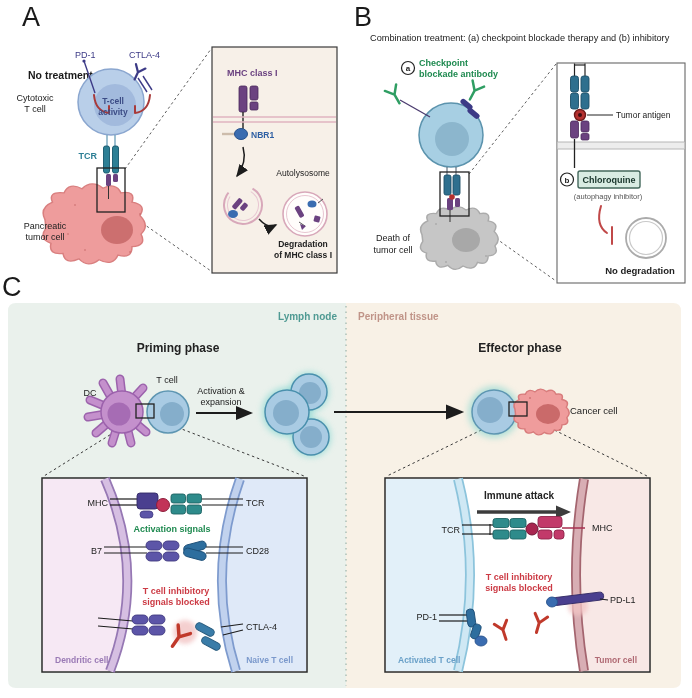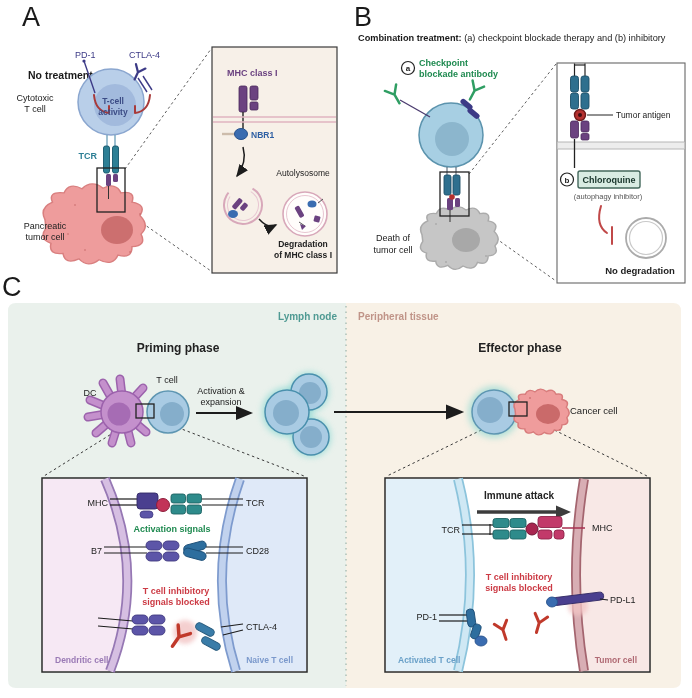--- a/index.html
+++ b/index.html
@@ -1,21 +1,21 @@
 <!DOCTYPE html>
 <html><head>
 <meta charset="utf-8">
 <style>
   html,body{margin:0;padding:0;background:#fff;}
   .stage{position:relative;width:692px;height:698px;background:#ffffff;overflow:hidden;
          font-family:"Liberation Sans",sans-serif;}
   .letter{position:absolute;font-size:27px;color:#1a1a1a;font-weight:400;}
   .a-title{position:absolute;left:28px;top:33px;font-size:10.5px;font-weight:700;color:#1a1a1a;margin-top:36px;}
   .b-title{position:absolute;left:358px;top:33px;width:332px;font-size:9.2px;color:#1a1a1a;line-height:1.15;}
-  .b-title .bold{font-weight:700;}
+  .b-title .bold{font-weight:400;margin-left:12px;}
   svg{position:absolute;left:0;top:0;}
   text{font-family:"Liberation Sans",sans-serif;}
   .t75{font-size:7.5px}.t8b{font-size:8px;font-weight:700}
   .t85{font-size:8.5px}.t85b{font-size:8.5px;font-weight:700}
   .t9{font-size:9px}.t9b{font-size:9px;font-weight:700}
   .t95{font-size:9.5px}.t95b{font-size:9.5px;font-weight:700}
   .t10b{font-size:10px;font-weight:700}.t12b{font-size:12px;font-weight:700}
   .dark{fill:#222}.grey{fill:#555}
   .navy{fill:#3c3a86}.slate{fill:#3b4b85}
   .tealtxt{fill:#2d7f95}.purple{fill:#6b4280}.blue{fill:#2e5fa3}

